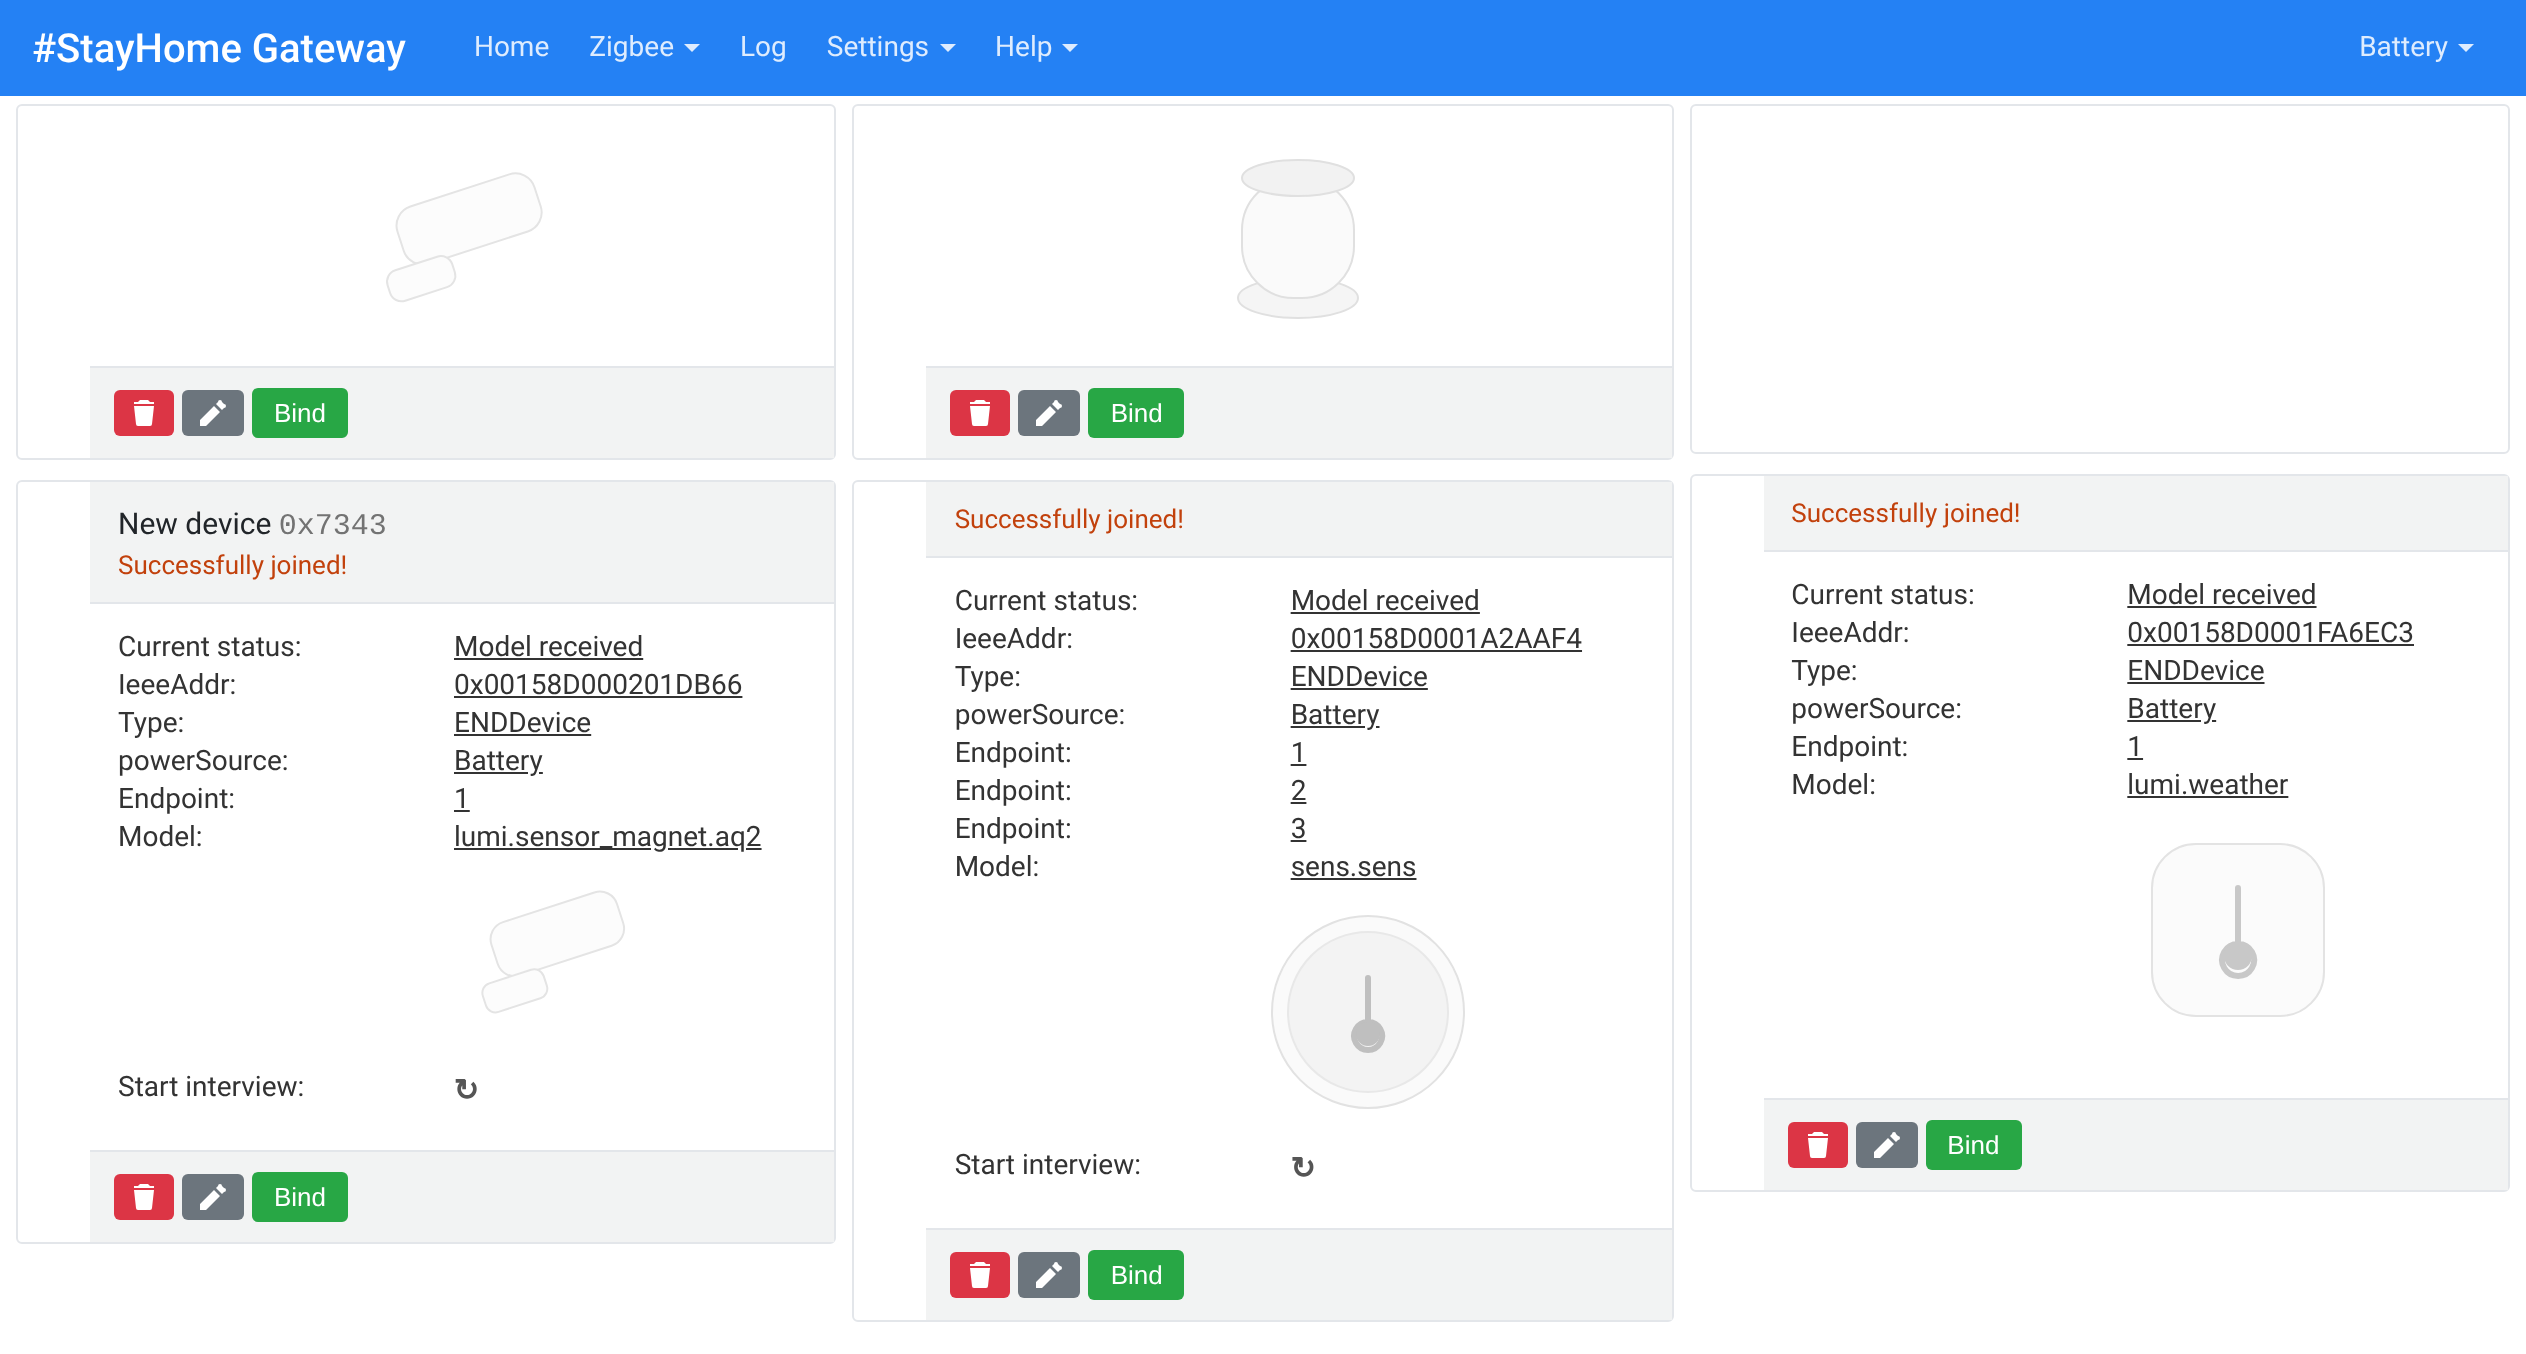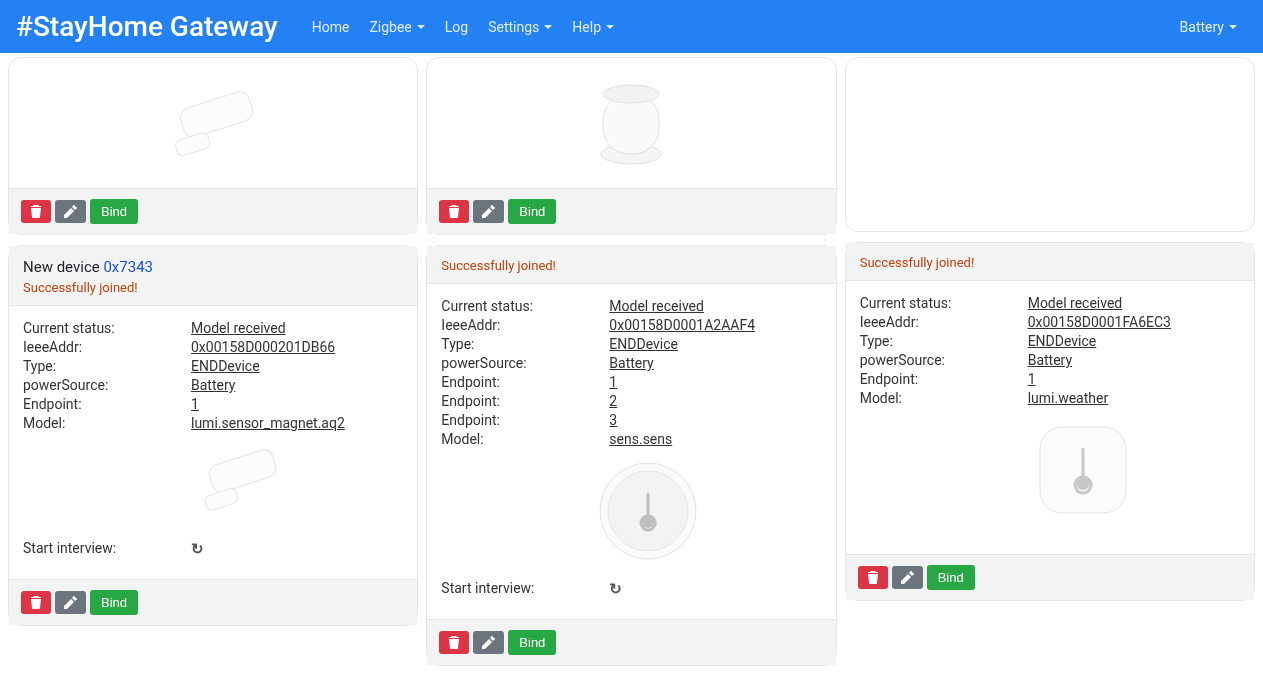--- a/index.html
+++ b/index.html
@@ -11,21 +11,21 @@
     width: 1263px;
   }
   .navbar {
     background: #2481f4;
     display: flex;
     align-items: center;
     padding: 10px 16px;
     color: #fff;
   }
   .navbar .brand {
-    font-size: 28px;
+    font-size: 20px;
     font-weight: 500;
     margin-right: 24px;
     color: #fff;
   }
   .navbar .nav-links { display: flex; align-items: center; }
   .navbar .nav-link {
     color: rgba(255,255,255,0.85);
     padding: 6px 10px;
     cursor: pointer;
     display: flex;
@@ -41,22 +41,23 @@
     border-top: 4px solid rgba(255,255,255,0.85);
   }
   .grid {
     display: flex;
     gap: 8px;
     padding: 4px 8px 8px 8px;
   }
   .col { flex: 1; display: flex; flex-direction: column; gap: 10px; }
   .card {
     border: 1px solid #e3e6ea;
-    border-radius: 13px;
+    border-radius: 3px;
     background: #fff;
+    padding-left: 36px;
   }
   .img-area {
     display: flex;
     justify-content: center;
     align-items: center;
     height: 130px;
   }
   .footer-bar {
     background: #f2f3f3;
     border-top: 1px solid #e3e6ea;
@@ -77,21 +78,21 @@
   }
   .btn-danger { background: #dc3545; }
   .btn-secondary { background: #6c757d; }
   .btn-success { background: #28a745; padding: 5px 11px; }
   .header-bar {
     background: #f2f3f3;
     border-bottom: 1px solid #e3e6ea;
     padding: 12px 14px 10px;
   }
   .header-bar .title { font-size: 15px; margin-bottom: 4px; }
-  .header-bar .title a { color: #1d4ed8; text-decoration: none; }
+  .header-bar .title a { color: #737373; text-decoration: none; font-family: Liberation Mono, monospace; }
   .header-bar .subtitle { color: #c2410c; font-size: 13px; }
   .body-area { padding: 14px 14px 18px 14px; }
   .kv { display: flex; margin-bottom: 3px; font-size: 14px; color:#333; }
   .kv .k { width: 168px; }
   .kv .v { flex: 1; text-decoration: underline; }
   .dev-img { display:flex; justify-content:flex-start; padding:10px 0 12px 168px; }
   .dev-img2 { display:flex; justify-content:flex-start; padding:6px 0 6px 152px; }
   .refresh {
     display:inline-block; font-weight:bold; font-size:15px; color:#555;
   }

